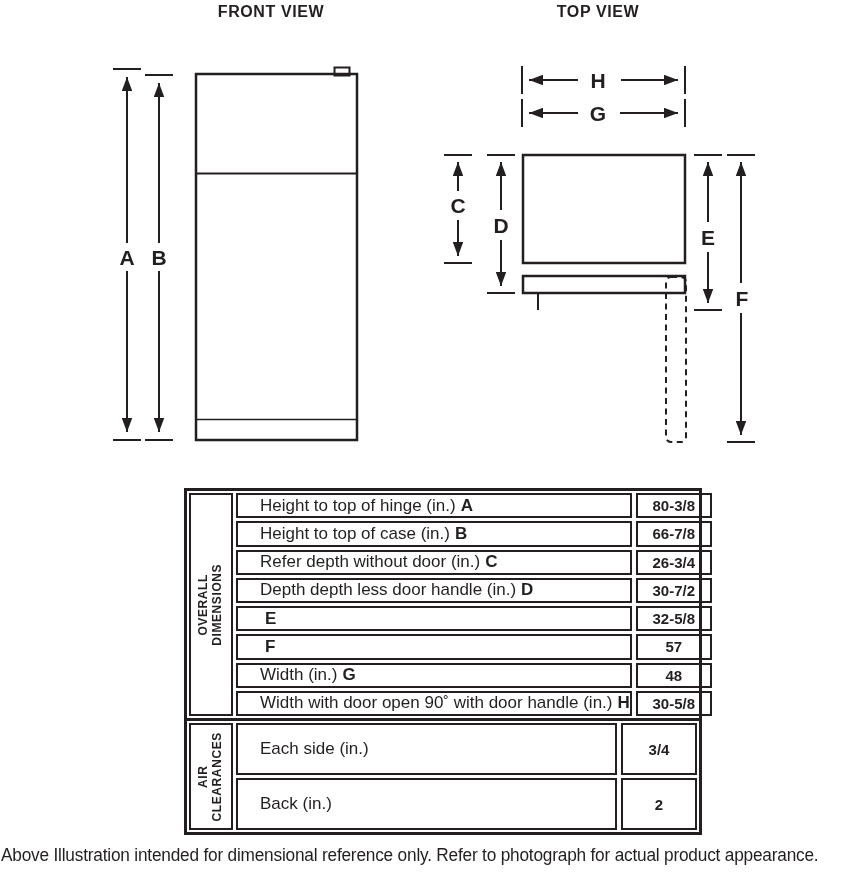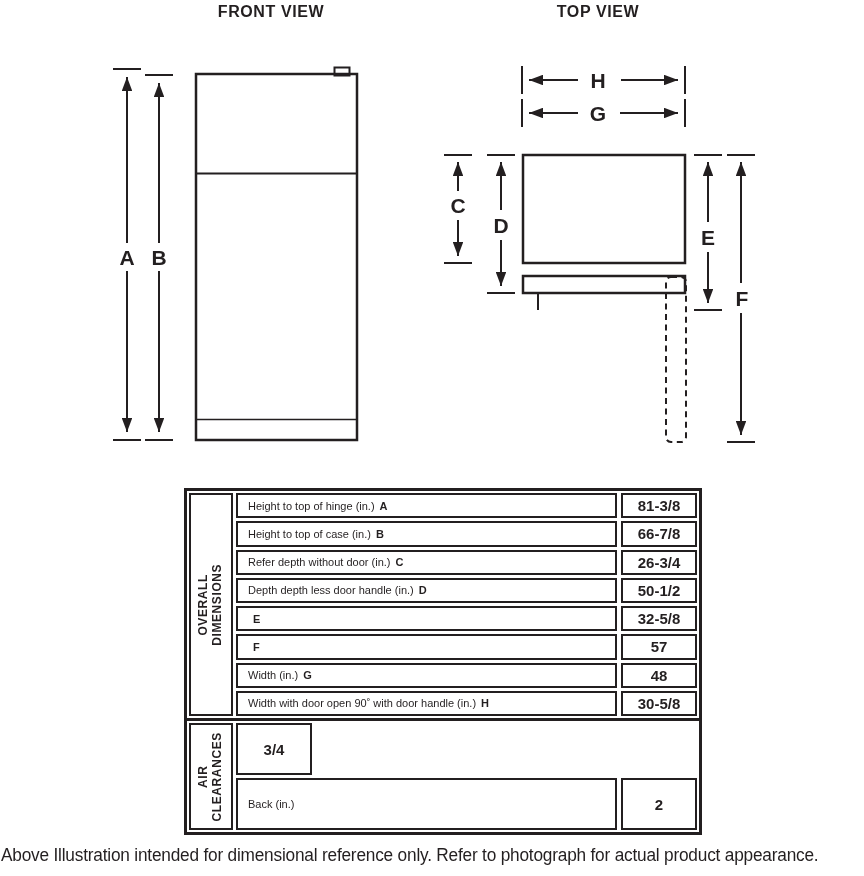--- a/index.html
+++ b/index.html
@@ -57,22 +57,22 @@
     line-height: 1.15;
     white-space: nowrap;
   }
   .vtext span { display: block; }
   .rows { flex: 1; display: flex; flex-direction: column; gap: 3px; }
   .row { flex: 1; display: flex; gap: 4px; }
   .label-cell {
     flex: 1;
     border: 2px solid var(--ink);
     display: flex; align-items: center;
-    padding-left: 10px;
-    font-size: 11px;
+    padding-left: 22px;
+    font-size: 17px;
     white-space: nowrap; overflow: hidden;
   }
   .dim-letter { font-weight: bold; margin-left: 5px; }
   .value-cell {
     flex: 0 0 72px;
     border: 2px solid var(--ink);
     display: flex; align-items: center; justify-content: center;
     font-weight: bold; font-size: 15px;
   }
   .divider { height: 3px; background: var(--ink); margin: 2px -2px; flex: 0 0 3px; }
@@ -189,42 +189,42 @@
           <span>OVERALL</span>
           <span>DIMENSIONS</span>
         </div>
       </div>
       <div class="rows">
         <div class="row">
           <div class="label-cell">
               <span>Height to top of hinge (in.)</span>
               <b class="dim-letter">A</b>
             </div>
-          <div class="value-cell">81-3/8</div>
+          <div class="value-cell">80-3/8</div>
         </div>
         <div class="row">
           <div class="label-cell">
               <span>Height to top of case (in.)</span>
               <b class="dim-letter">B</b>
             </div>
           <div class="value-cell">66-7/8</div>
         </div>
         <div class="row">
           <div class="label-cell">
               <span>Refer depth without door (in.)</span>
               <b class="dim-letter">C</b>
             </div>
           <div class="value-cell">26-3/4</div>
         </div>
         <div class="row">
           <div class="label-cell">
               <span>Depth depth less door handle (in.)</span>
               <b class="dim-letter">D</b>
             </div>
-          <div class="value-cell">50-1/2</div>
+          <div class="value-cell">30-7/2</div>
         </div>
         <div class="row">
           <div class="label-cell">
               <b class="dim-letter">E</b>
             </div>
           <div class="value-cell">32-5/8</div>
         </div>
         <div class="row">
           <div class="label-cell">
               <b class="dim-letter">F</b>
@@ -252,20 +252,23 @@
 
     <div class="section air">
       <div class="vhead">
         <div class="vtext">
           <span>AIR</span>
           <span>CLEARANCES</span>
         </div>
       </div>
       <div class="rows">
         <div class="row">
+          <div class="label-cell">
+              <span>Each side (in.)</span>
+            </div>
           <div class="value-cell">3/4</div>
         </div>
         <div class="row">
           <div class="label-cell">
               <span>Back (in.)</span>
             </div>
           <div class="value-cell">2</div>
         </div>
       </div>
     </div>

